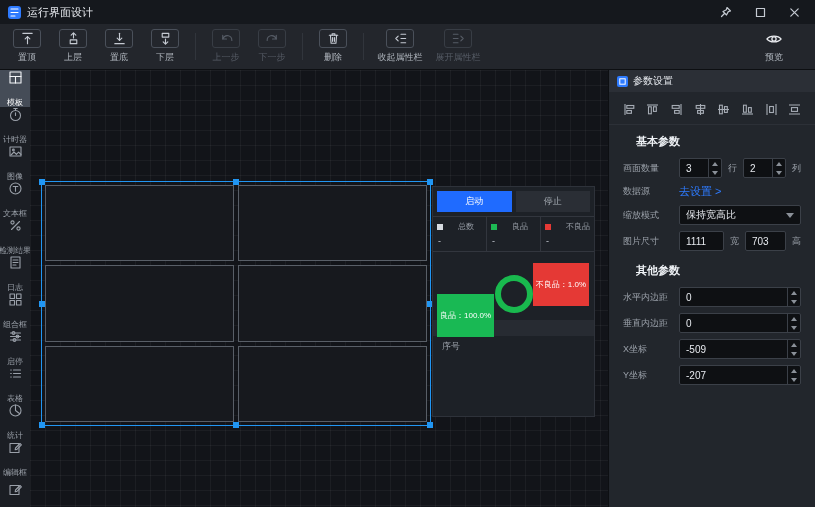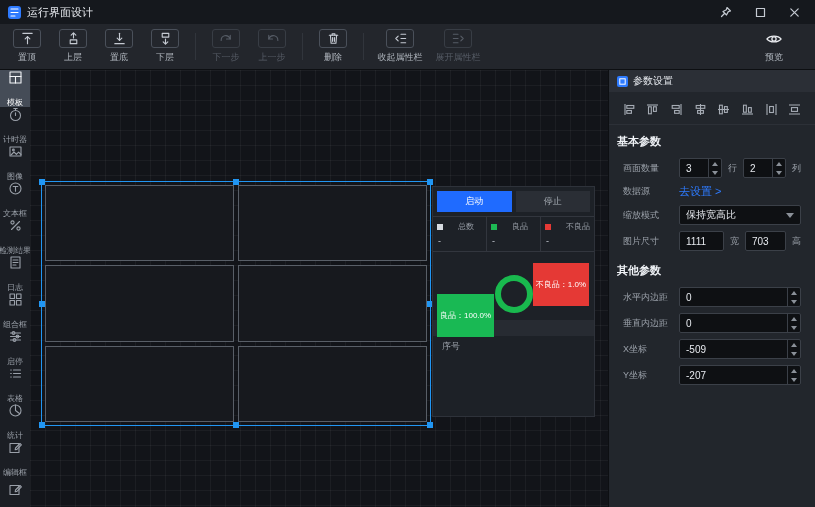--- a/index.html
+++ b/index.html
@@ -77,21 +77,21 @@
   .w-th { font-size:9px; color:#9aa0a9; padding:4px 9px; }
 
   
   .panel { width:207px; background:#22262c; border-left:1px solid #0d0f12; flex:0 0 auto; display:flex; flex-direction:column; overflow:hidden; }
   .p-header { height:22px; background:#2b2f36; display:flex; align-items:center; gap:5px; padding:0 8px; flex:0 0 auto; }
   .p-header .hicon { width:11px; height:11px; background:#2e7bff; border-radius:2px; display:flex; align-items:center; justify-content:center; }
   .p-header .t { font-size:10px; color:#e6e9ee; }
   .p-align { display:flex; justify-content:space-between; padding:9px 12px 7px; border-bottom:1px solid #2c3037; }
   .p-align .aic { width:16px; height:16px; display:flex; align-items:center; justify-content:center; cursor:pointer; }
   svg.al * { stroke:#a7adb6; fill:none; stroke-width:1.1; }
-  .p-section { font-size:11px; font-weight:bold; color:#eef1f5; padding:9px 8px 6px; }
+  .p-section { font-size:11px; font-weight:bold; color:#eef1f5; padding:9px 27px 6px; }
   .p-row { display:flex; align-items:center; padding:3px 14px; }
   .p-row .lbl { width:56px; flex:0 0 auto; font-size:9px; color:#9aa0a9; }
   .num-input { position:relative; height:20px; background:#0e1013; border:1px solid #3b4048; border-radius:2px; display:flex; align-items:center; }
   .num-input input { background:transparent; border:none; outline:none; color:#e6e9ee; font-size:10px; width:100%; padding:0 15px 0 6px; font-family:inherit; }
   .w44{width:44px} .w46{width:46px} .w42{width:42px} .grow{flex:1}
   .spin { position:absolute; right:0; top:0; bottom:0; width:13px; border-left:1px solid #3b4048; display:flex; flex-direction:column; }
   .spin .sb { flex:1; display:flex; align-items:center; justify-content:center; cursor:pointer; }
   .tri-up { width:0; height:0; border-left:3px solid transparent; border-right:3px solid transparent; border-bottom:4px solid #8a9098; }
   .tri-dn { width:0; height:0; border-left:3px solid transparent; border-right:3px solid transparent; border-top:4px solid #8a9098; }
   .unit { font-size:9px; color:#9aa0a9; margin:0 6px 0 6px; white-space:nowrap; }
@@ -170,34 +170,34 @@
             <path d="M8 8.5v5"></path>
             <path d="M5.5 11.5L8 14l2.5-2.5"></path>
           </svg>
       </span>
       <span class="lbl">下层</span>
     </div>
     <div class="tb-sep"></div>
     <div class="tb-btn disabled">
       <span class="icon-box">
         <svg class="ic" width="15" height="15" viewBox="0 0 16 16">
+            <path d="M4 4.5v4h4"></path>
+            <path d="M4 8.5C5 6 7.5 4.6 10 5.1c2.3.5 3.7 2.2 3.7 4.9"></path>
+          </svg>
+      </span>
+      <span class="lbl">上一步</span>
+    </div>
+    <div class="tb-btn disabled">
+      <span class="icon-box">
+        <svg class="ic" width="15" height="15" viewBox="0 0 16 16">
             <path d="M12 4.5v4H8"></path>
             <path d="M12 8.5C11 6 8.5 4.6 6 5.1 3.7 5.6 2.3 7.3 2.3 10"></path>
           </svg>
       </span>
       <span class="lbl">下一步</span>
-    </div>
-    <div class="tb-btn disabled">
-      <span class="icon-box">
-        <svg class="ic" width="15" height="15" viewBox="0 0 16 16">
-            <path d="M4 4.5v4h4"></path>
-            <path d="M4 8.5C5 6 7.5 4.6 10 5.1c2.3.5 3.7 2.2 3.7 4.9"></path>
-          </svg>
-      </span>
-      <span class="lbl">上一步</span>
     </div>
     <div class="tb-sep"></div>
     <div class="tb-btn">
       <span class="icon-box">
         <svg class="ic" width="15" height="15" viewBox="0 0 16 16">
             <path d="M3.5 4.5h9"></path>
             <path d="M6.5 4.5V3h3v1.5"></path>
             <path d="M4.7 4.5l.7 8.5h5.2l.7-8.5"></path>
             <path d="M7 7v4M9 7v4"></path>
           </svg>

